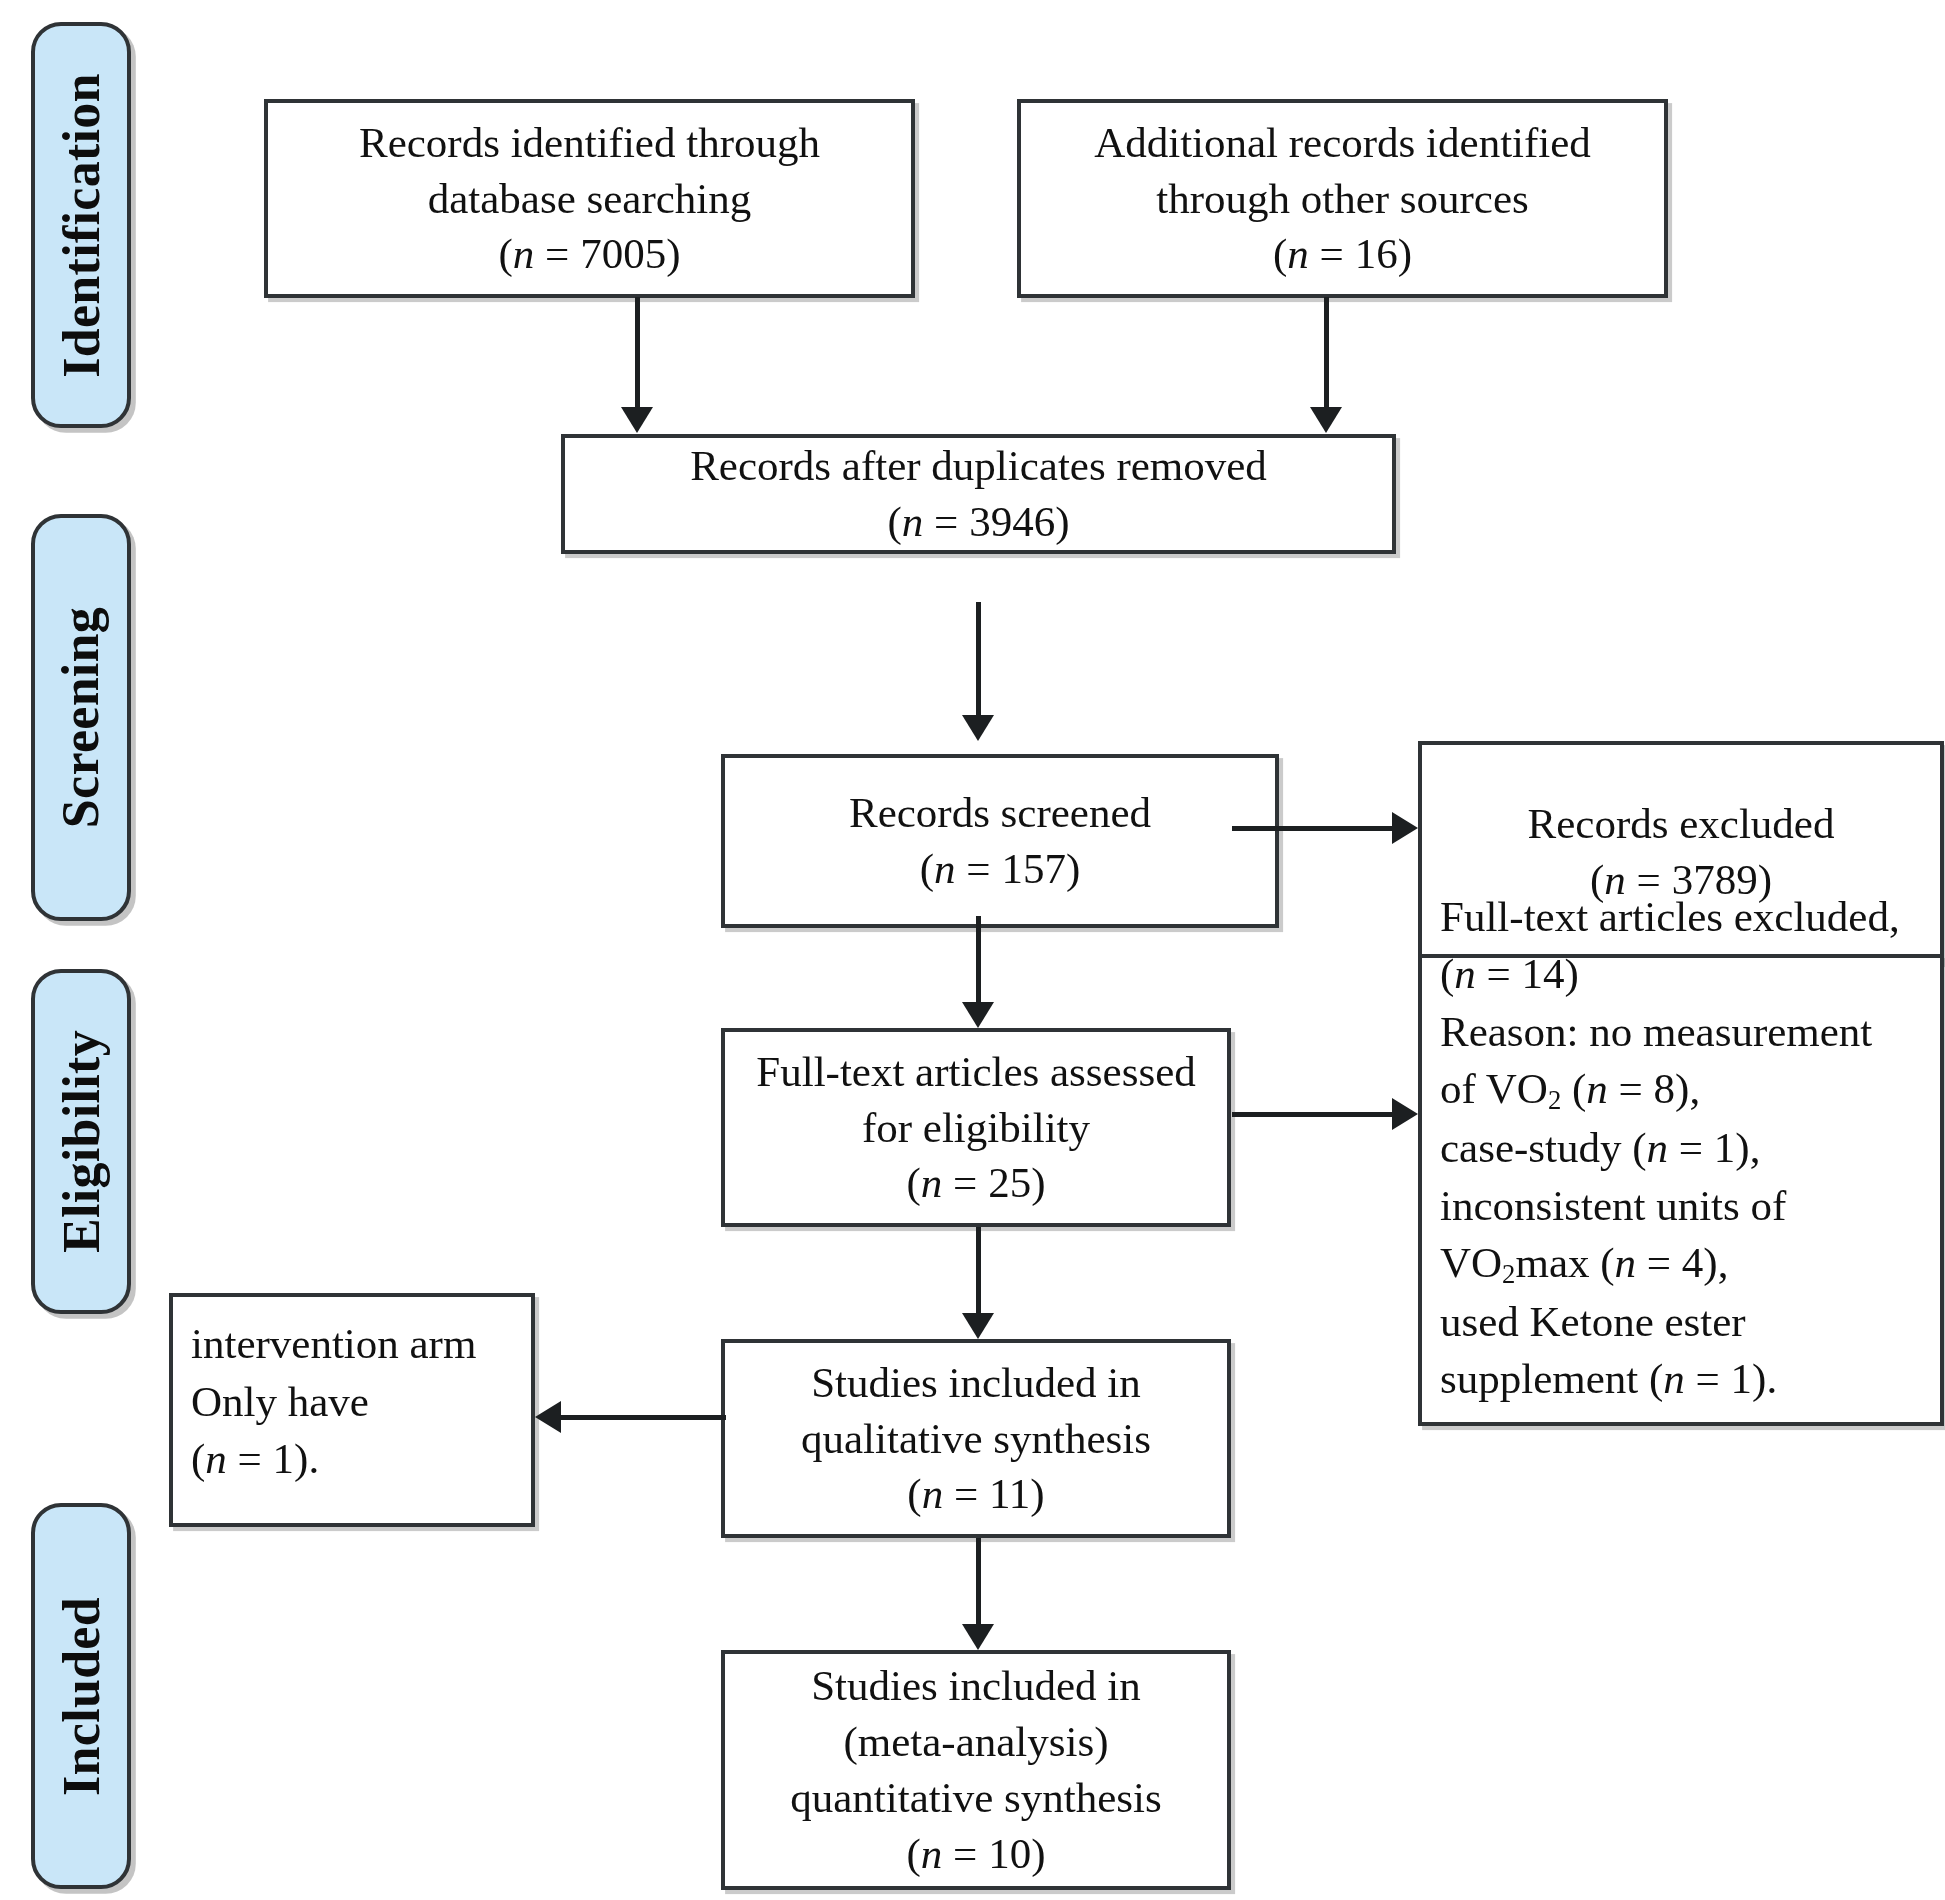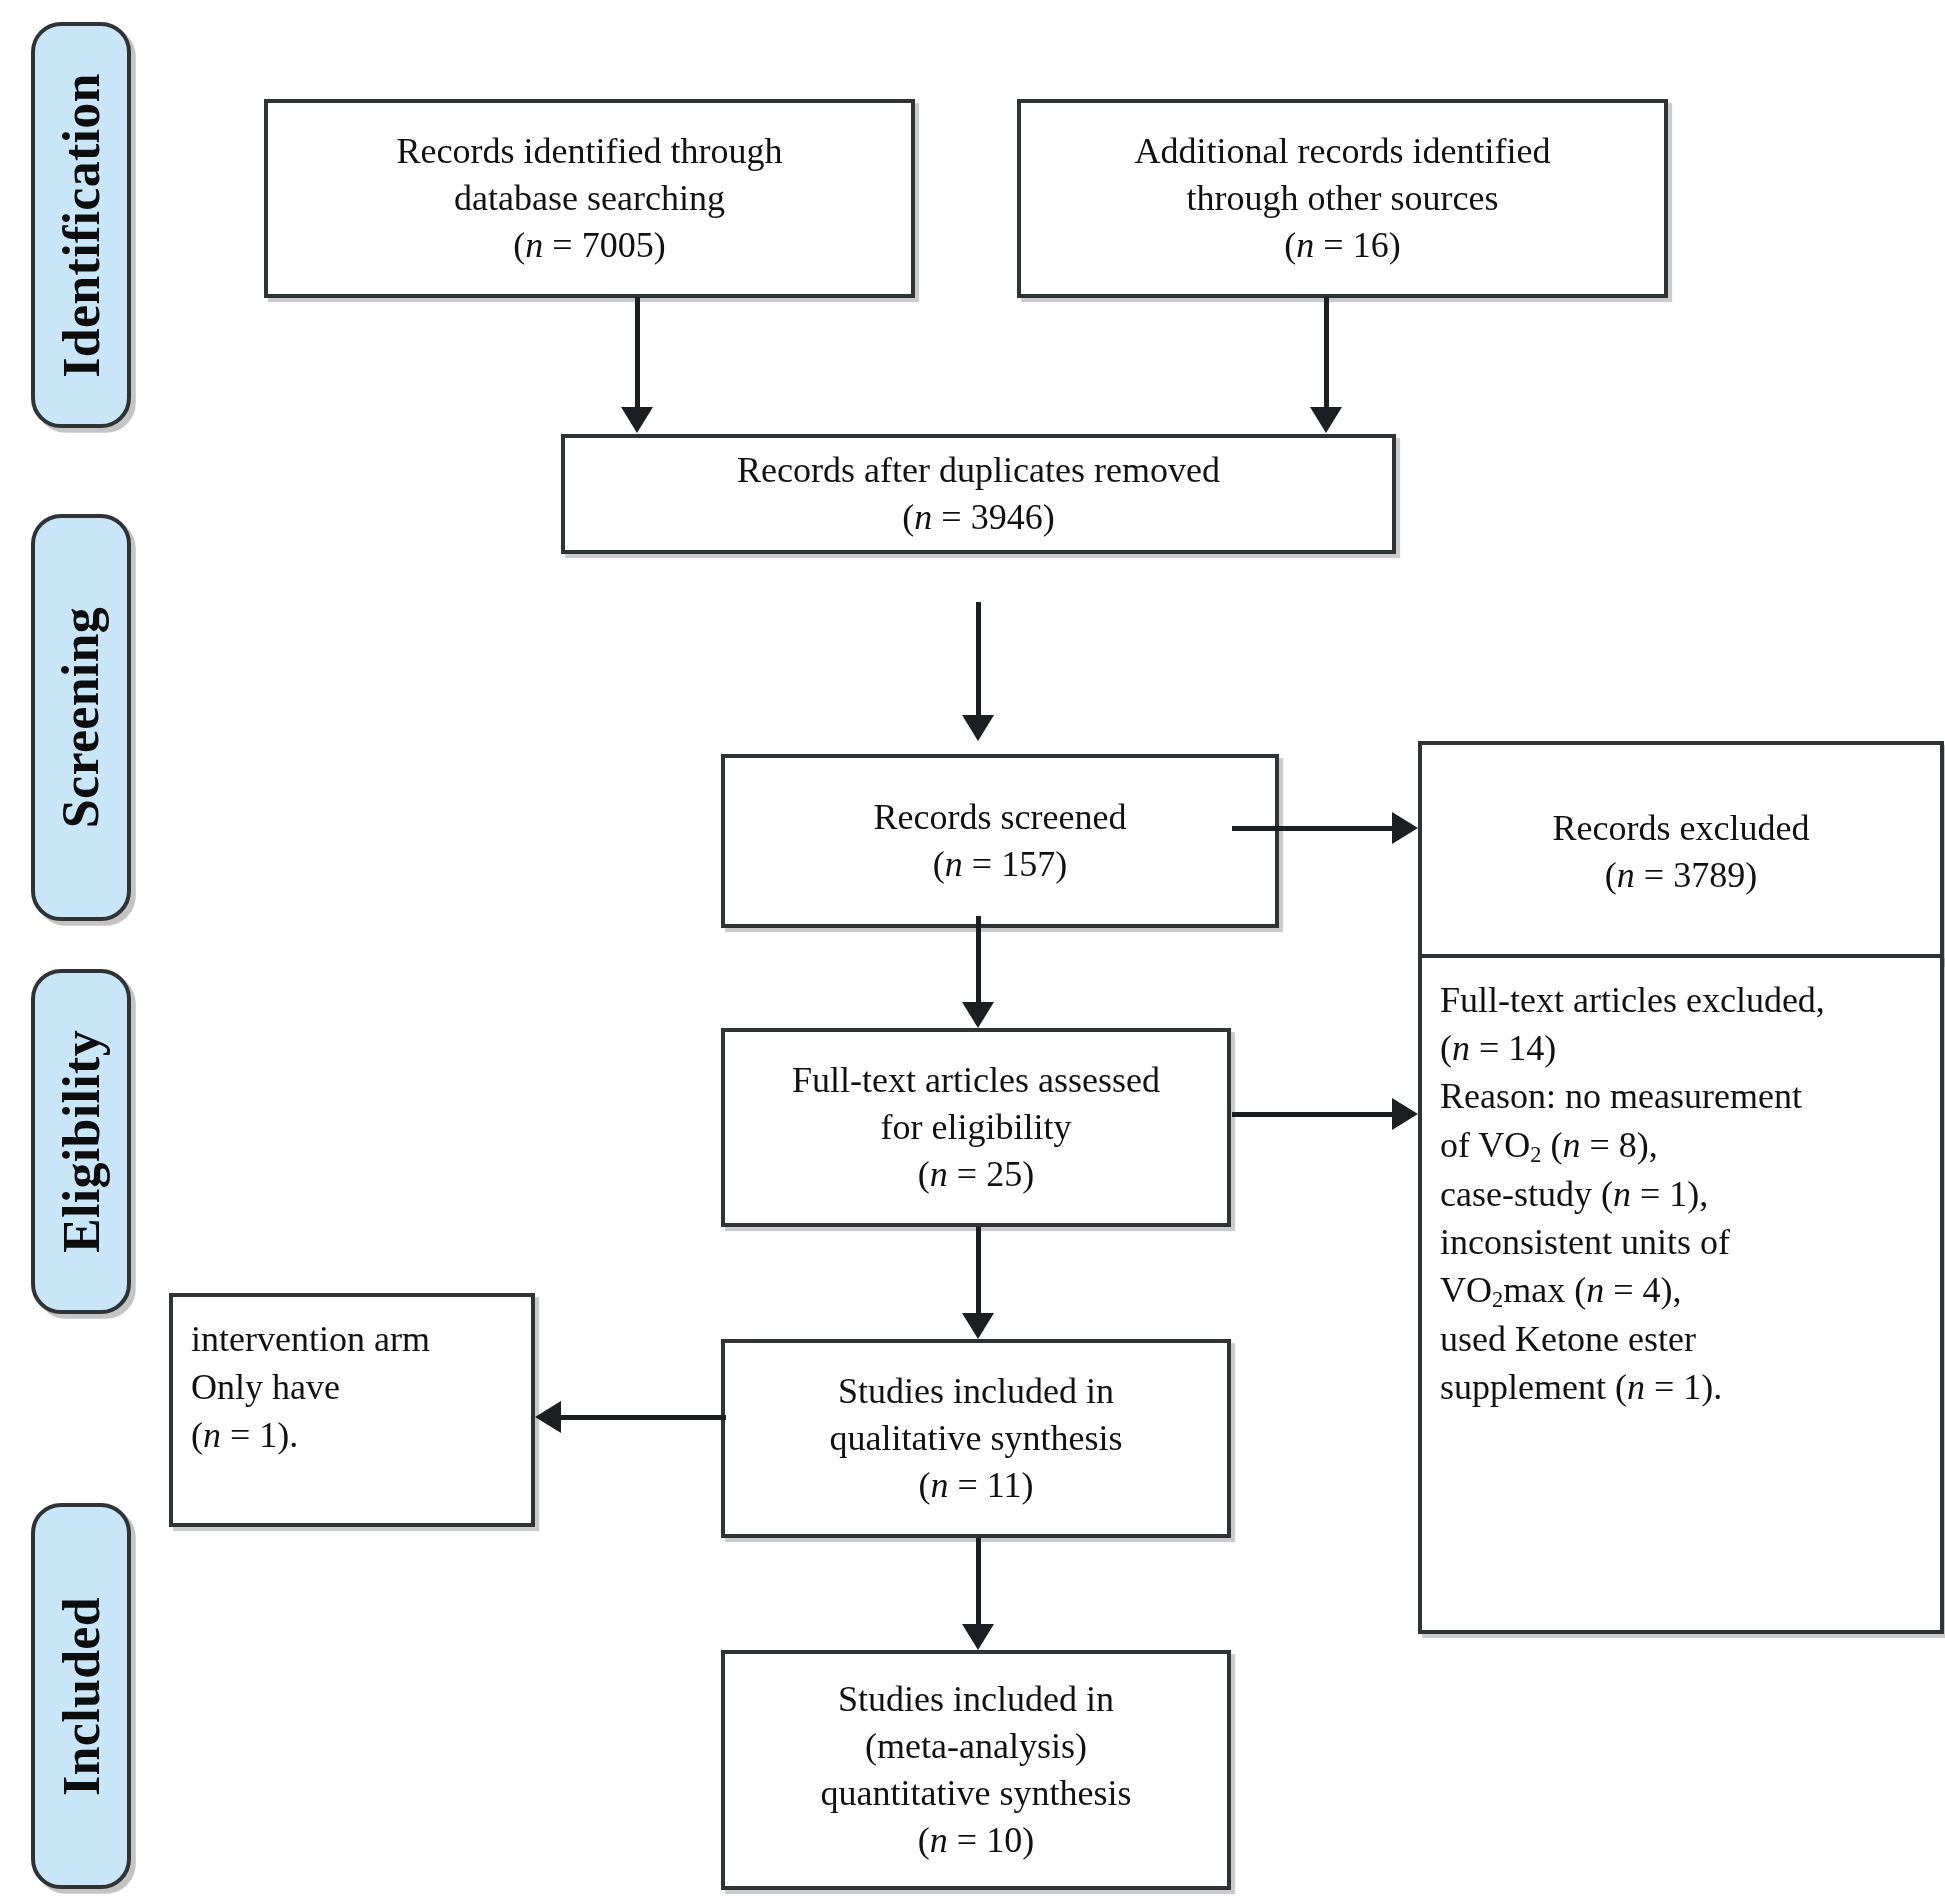--- a/index.html
+++ b/index.html
@@ -49,21 +49,21 @@
     border: 4.1px solid #2f3336;
     box-sizing: border-box;
     box-shadow: 4.1px 4.1px 0 rgba(70,70,70,0.28);
     display: flex;
     align-items: center;
     justify-content: center;
     padding: 7px 12.4px;
   }
   .flow-box .box-text {
     text-align: center;
-    font-size: 36px;
+    font-size: 43px;
     line-height: 1.30;
     color: #111111;
     font-family: "Liberation Serif", "DejaVu Serif", serif;
   }
   .flow-box.left-align {
     align-items: flex-start;
     justify-content: flex-start;
     padding: 18px 14px 14px 18px;
   }
   .flow-box.left-align .box-text {
@@ -180,21 +180,21 @@
   <div class="arrow-down" style="left:962px; top:1002px;"></div>
 
   <div class="flow-box" style="left:721px; top:1028px; width:510px; height:199px;">
     <div class="box-text">
       <div>Full-text articles assessed</div>
       <div>for eligibility</div>
       <div>(<em>n</em> = <span>25</span>)</div>
     </div>
   </div>
 
-  <div class="flow-box left-align" style="left:1418px; top:954px; width:526px; height:680px;">
+  <div class="flow-box left-align" style="left:1418px; top:954px; width:526px; height:472px;align-items:flex-end;">
     <div class="box-text">
       <div>Full-text articles excluded,</div>
       <div>(<em>n</em> = <span>14</span>)</div>
       <div>Reason: no measurement</div>
       <div>of VO<sub>2</sub> (<em>n</em> = <span>8</span>),</div>
       <div>case-study (<em>n</em> = <span>1</span>),</div>
       <div>inconsistent units of</div>
       <div>VO<sub>2</sub>max (<em>n</em> = <span>4</span>),</div>
       <div>used Ketone ester</div>
       <div>supplement (<em>n</em> = <span>1</span>).</div>

